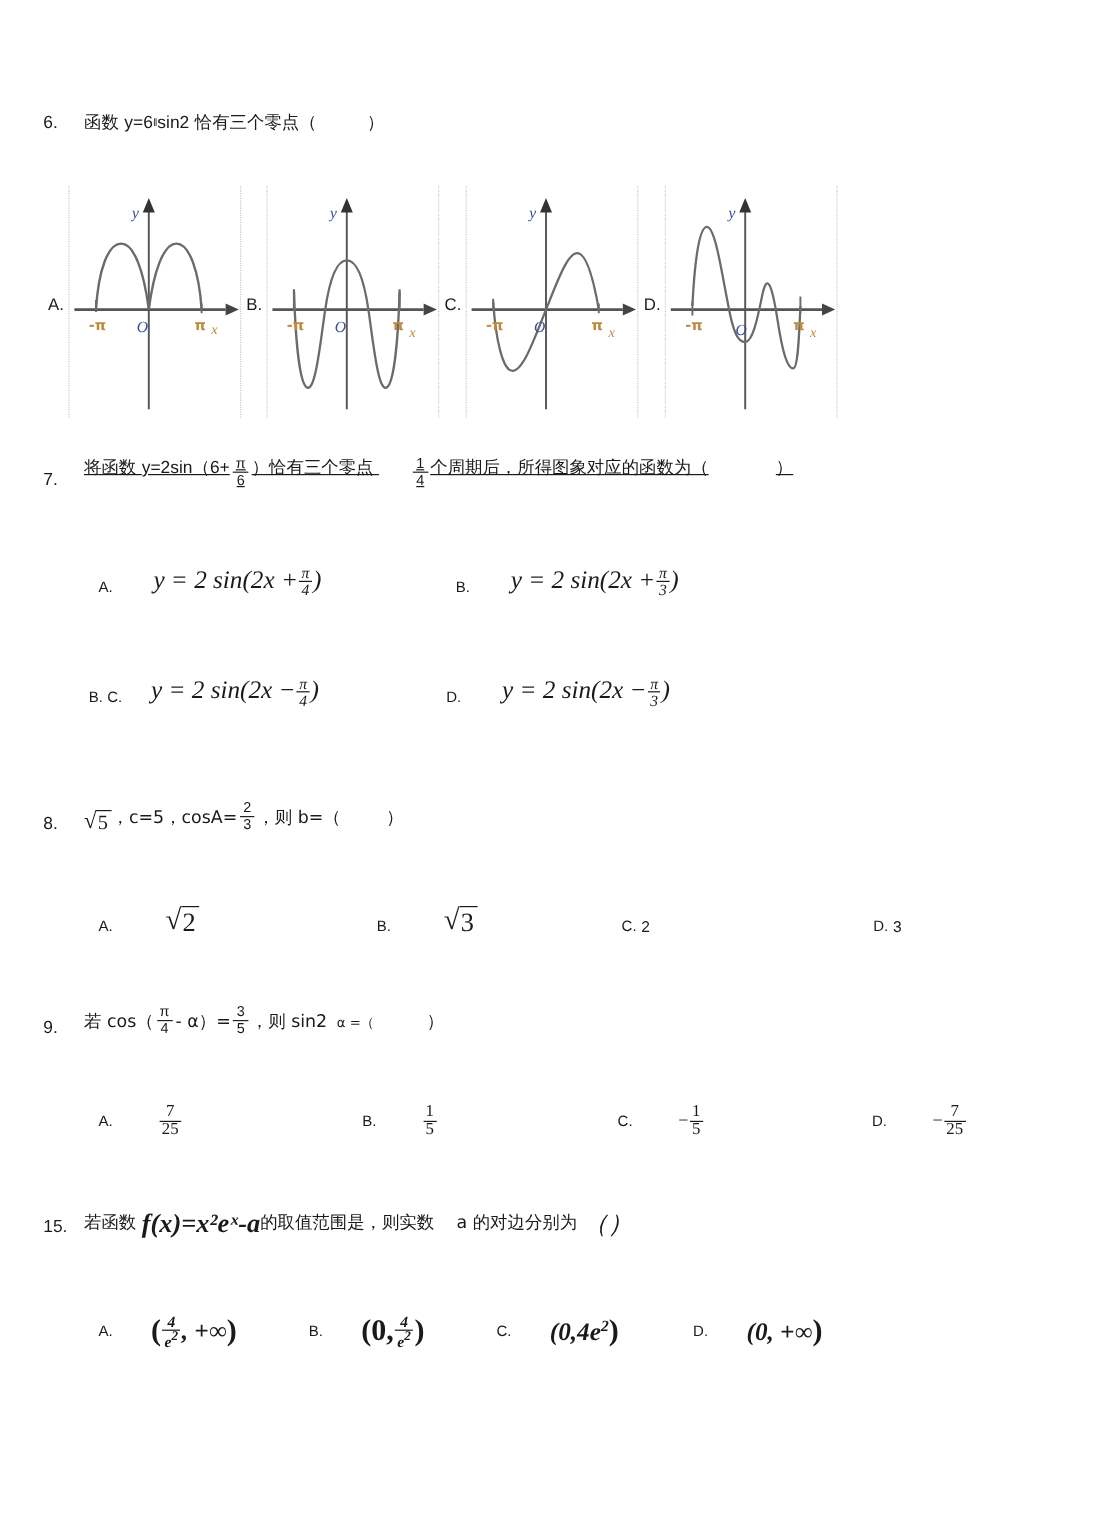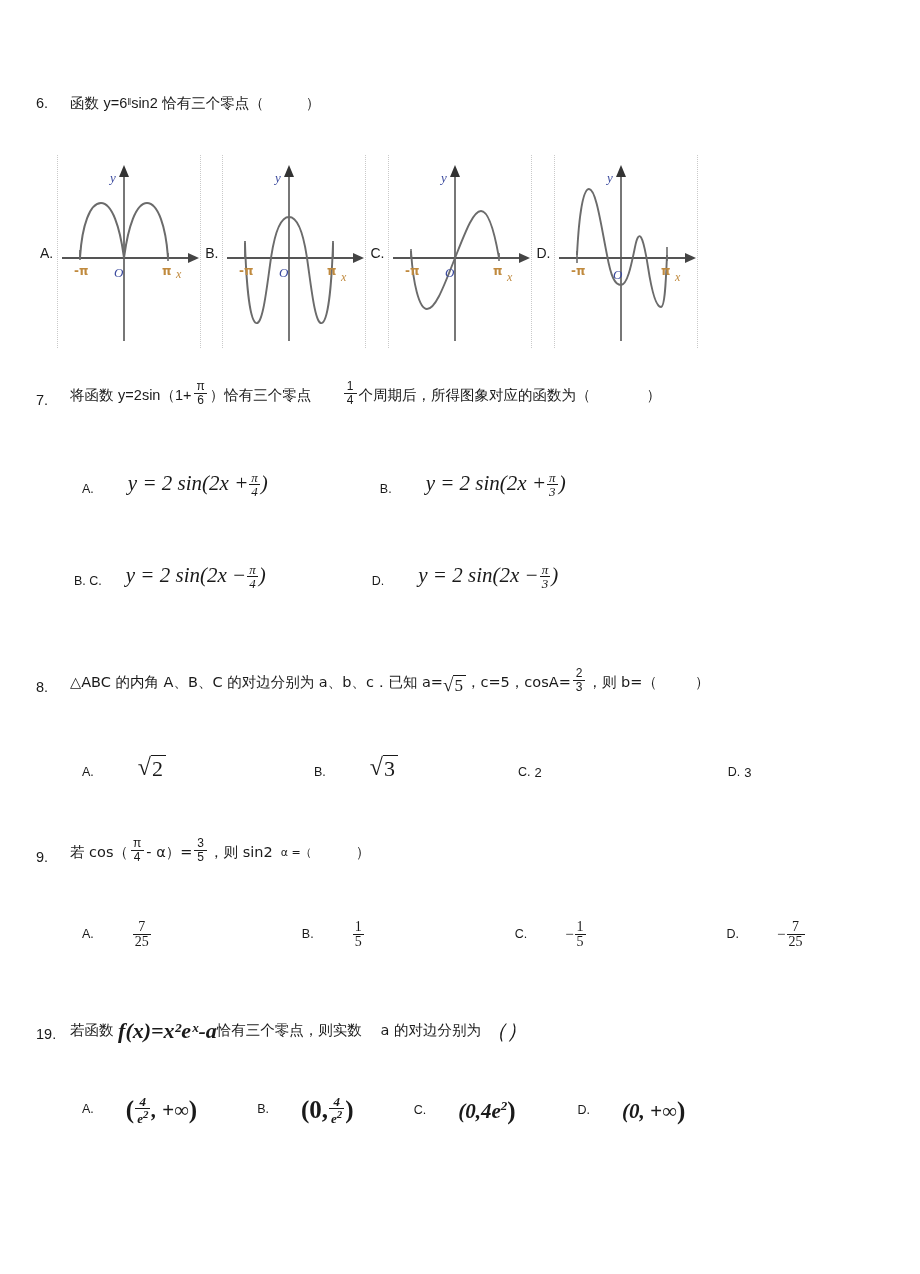--- a/index.html
+++ b/index.html
@@ -279,23 +279,23 @@
         <text x="106" y="120" font-family="DejaVu Sans, sans-serif" font-size="12" font-weight="bold" fill="#c08a3e">π</text>
         <text x="120" y="126" font-family="Liberation Serif, serif" font-style="italic" font-size="12" fill="#c08a3e">x</text>
         <text x="52" y="27" font-family="Liberation Serif, serif" font-style="italic" font-size="13" fill="#3b4a9e">y</text>
       </svg>
     </div>
   </div>
 
   <div class="question" style="top:383px;">
     <div class="q-line">
       <span class="q-num">7.</span>
-      <span class="q-body" style="align-items:center;">
+      <span class="q-body" style="align-items:flex-start;text-decoration:underline;">
         <span class="cjk">将函数 </span>
-        <span>y=2sin（1+</span>
+        <span>y=2sin（6+</span>
         <span class="frac">
           <span class="num">π</span>
           <span class="den">6</span>
         </span>
         <span class="cjk">）恰有三个零点 </span>
         <span style="display:inline-block;width:26px;"></span>
         <span class="frac">
           <span class="num">1</span>
           <span class="den">4</span>
         </span>
@@ -352,21 +352,20 @@
         </span>
         <span>)</span>
       </span>
     </div>
   </div>
 
   <div class="question" style="top:670px;">
     <div class="q-line">
       <span class="q-num">8.</span>
       <span class="q-body" style="align-items:center;">
-        <span class="cjk">△ABC 的内角 A、B、C 的对边分别为 a、b、c．已知 a=</span>
         <span class="sqrt inline">
           <span class="radical">√</span>
           <span class="radicand">5</span>
         </span>
         <span class="cjk">，c=5，cosA=</span>
         <span class="frac">
           <span class="num">2</span>
           <span class="den">3</span>
         </span>
         <span class="cjk">，则 b=（</span>
@@ -460,27 +459,27 @@
         <span class="ifrac" style="font-size:14px;">
           <span class="num">7</span>
           <span class="den">25</span>
         </span>
       </span>
     </div>
   </div>
 
   <div class="question" style="top:1008px;">
     <div class="q-line">
-      <span class="q-num">19.</span>
-      <span class="q-body" style="align-items:center;margin-top:11px;">
+      <span class="q-num">15.</span>
+      <span class="q-body" style="align-items:center;">
         <span class="cjk">若函数 </span>
         <span class="bold-math" style="font-size:22px;">
           <span>f(x)=x²eˣ-a</span>
         </span>
-        <span class="cjk">恰有三个零点，则实数 </span>
+        <span class="cjk">的取值范围是，则实数 </span>
         <span style="display:inline-block;width:14px;"></span>
         <span class="cjk">a 的对边分别为 </span>
         <span class="interval" style="font-weight:normal;">（）</span>
       </span>
     </div>
   </div>
 
   <div class="opt-row" style="top:1095px;">
     <div class="opt" style="margin-left:82px;align-items:center;">
       <span class="opt-label">A.</span>

